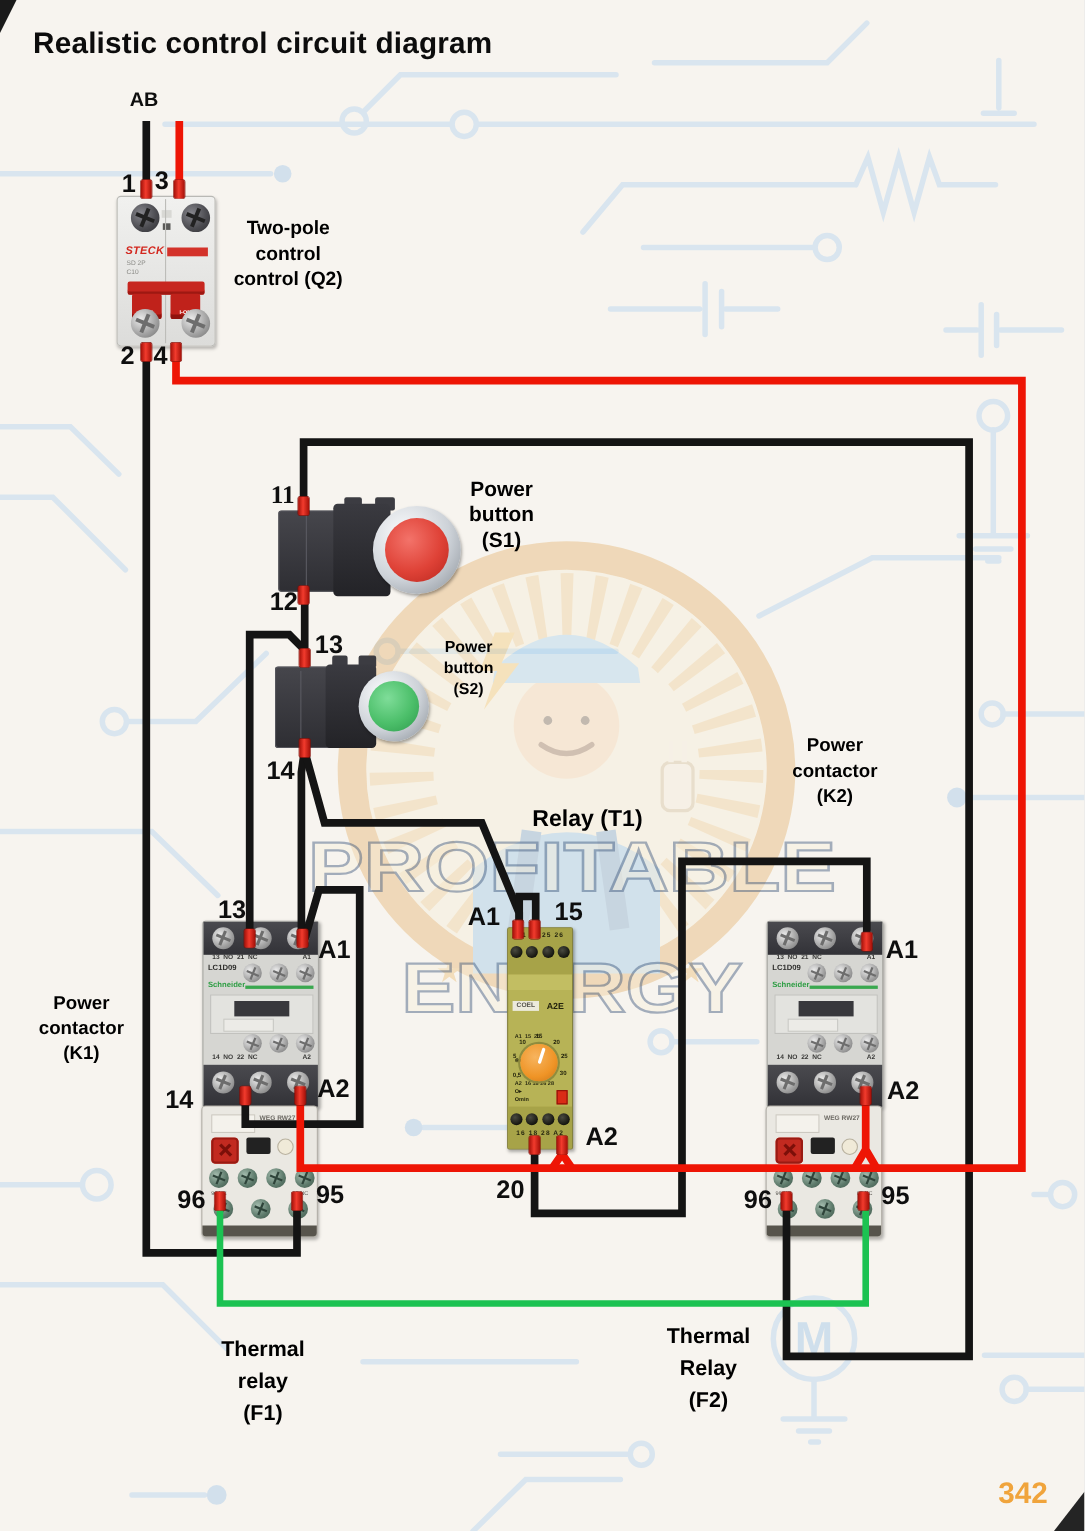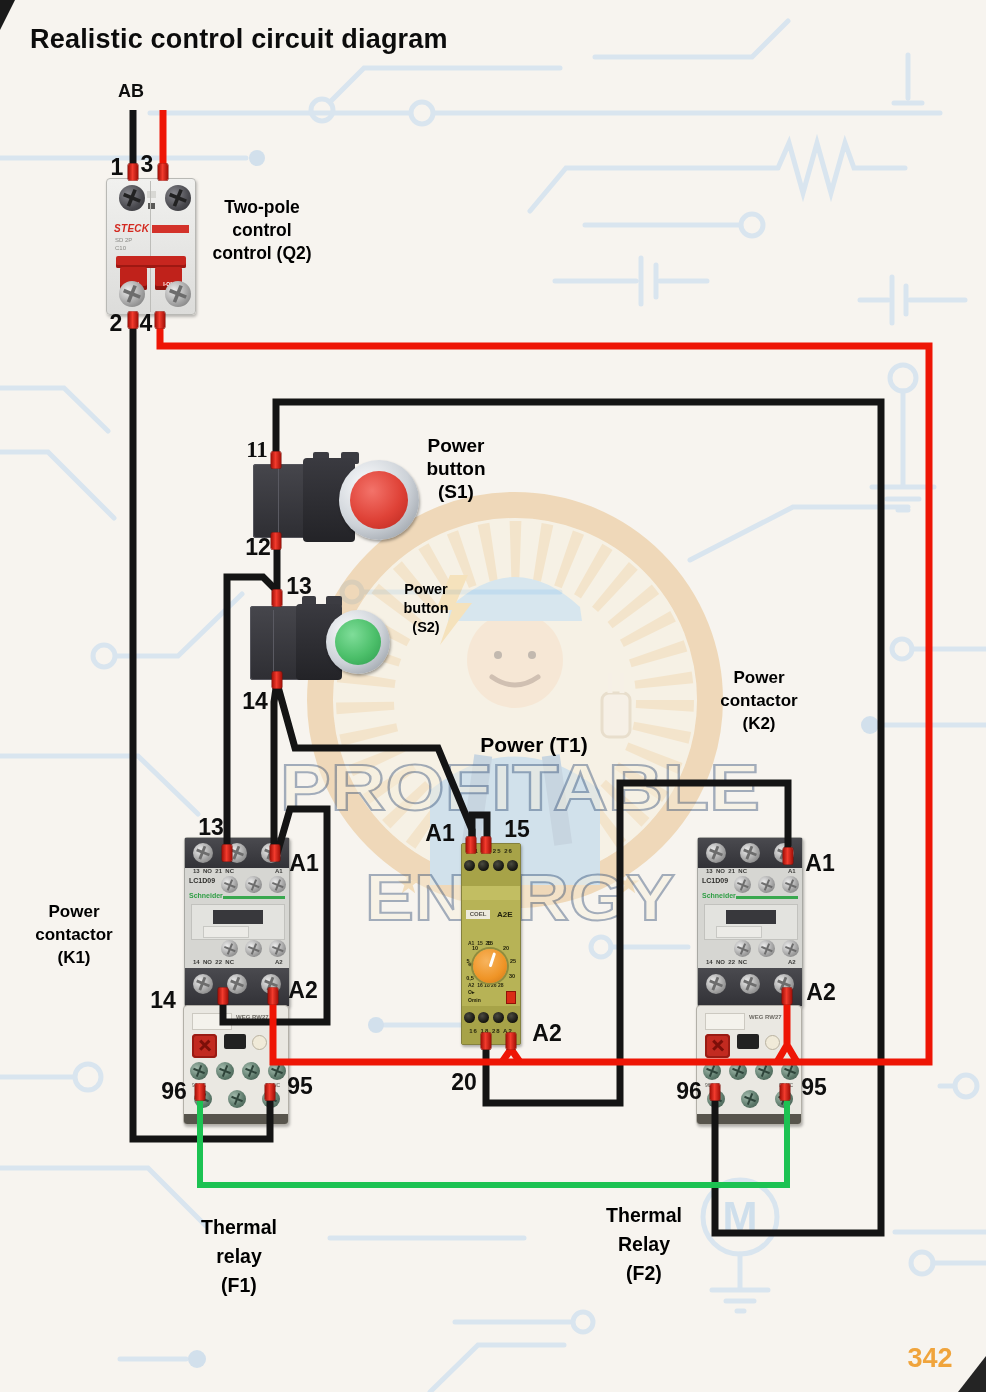--- a/index.html
+++ b/index.html
@@ -412,21 +412,21 @@
   <div class="caption" style="left:456px;top:434px;font-size:19px;line-height:23px;">
     <div>Power</div>
     <div>button</div>
     <div>(S1)</div>
   </div>
   <div class="caption" style="left:426px;top:580px;font-size:14.5px;line-height:19px;">
     <div>Power</div>
     <div>button</div>
     <div>(S2)</div>
   </div>
-  <div class="caption" style="left:534px;top:733px;font-size:21px;">Power (T1)</div>
+  <div class="caption" style="left:534px;top:733px;font-size:21px;">Relay (T1)</div>
   <div class="caption" style="left:74px;top:900px;font-size:17px;line-height:23px;">
     <div>Power</div>
     <div>contactor</div>
     <div>(K1)</div>
   </div>
   <div class="caption" style="left:759px;top:666px;font-size:17px;line-height:23px;">
     <div>Power</div>
     <div>contactor</div>
     <div>(K2)</div>
   </div>

